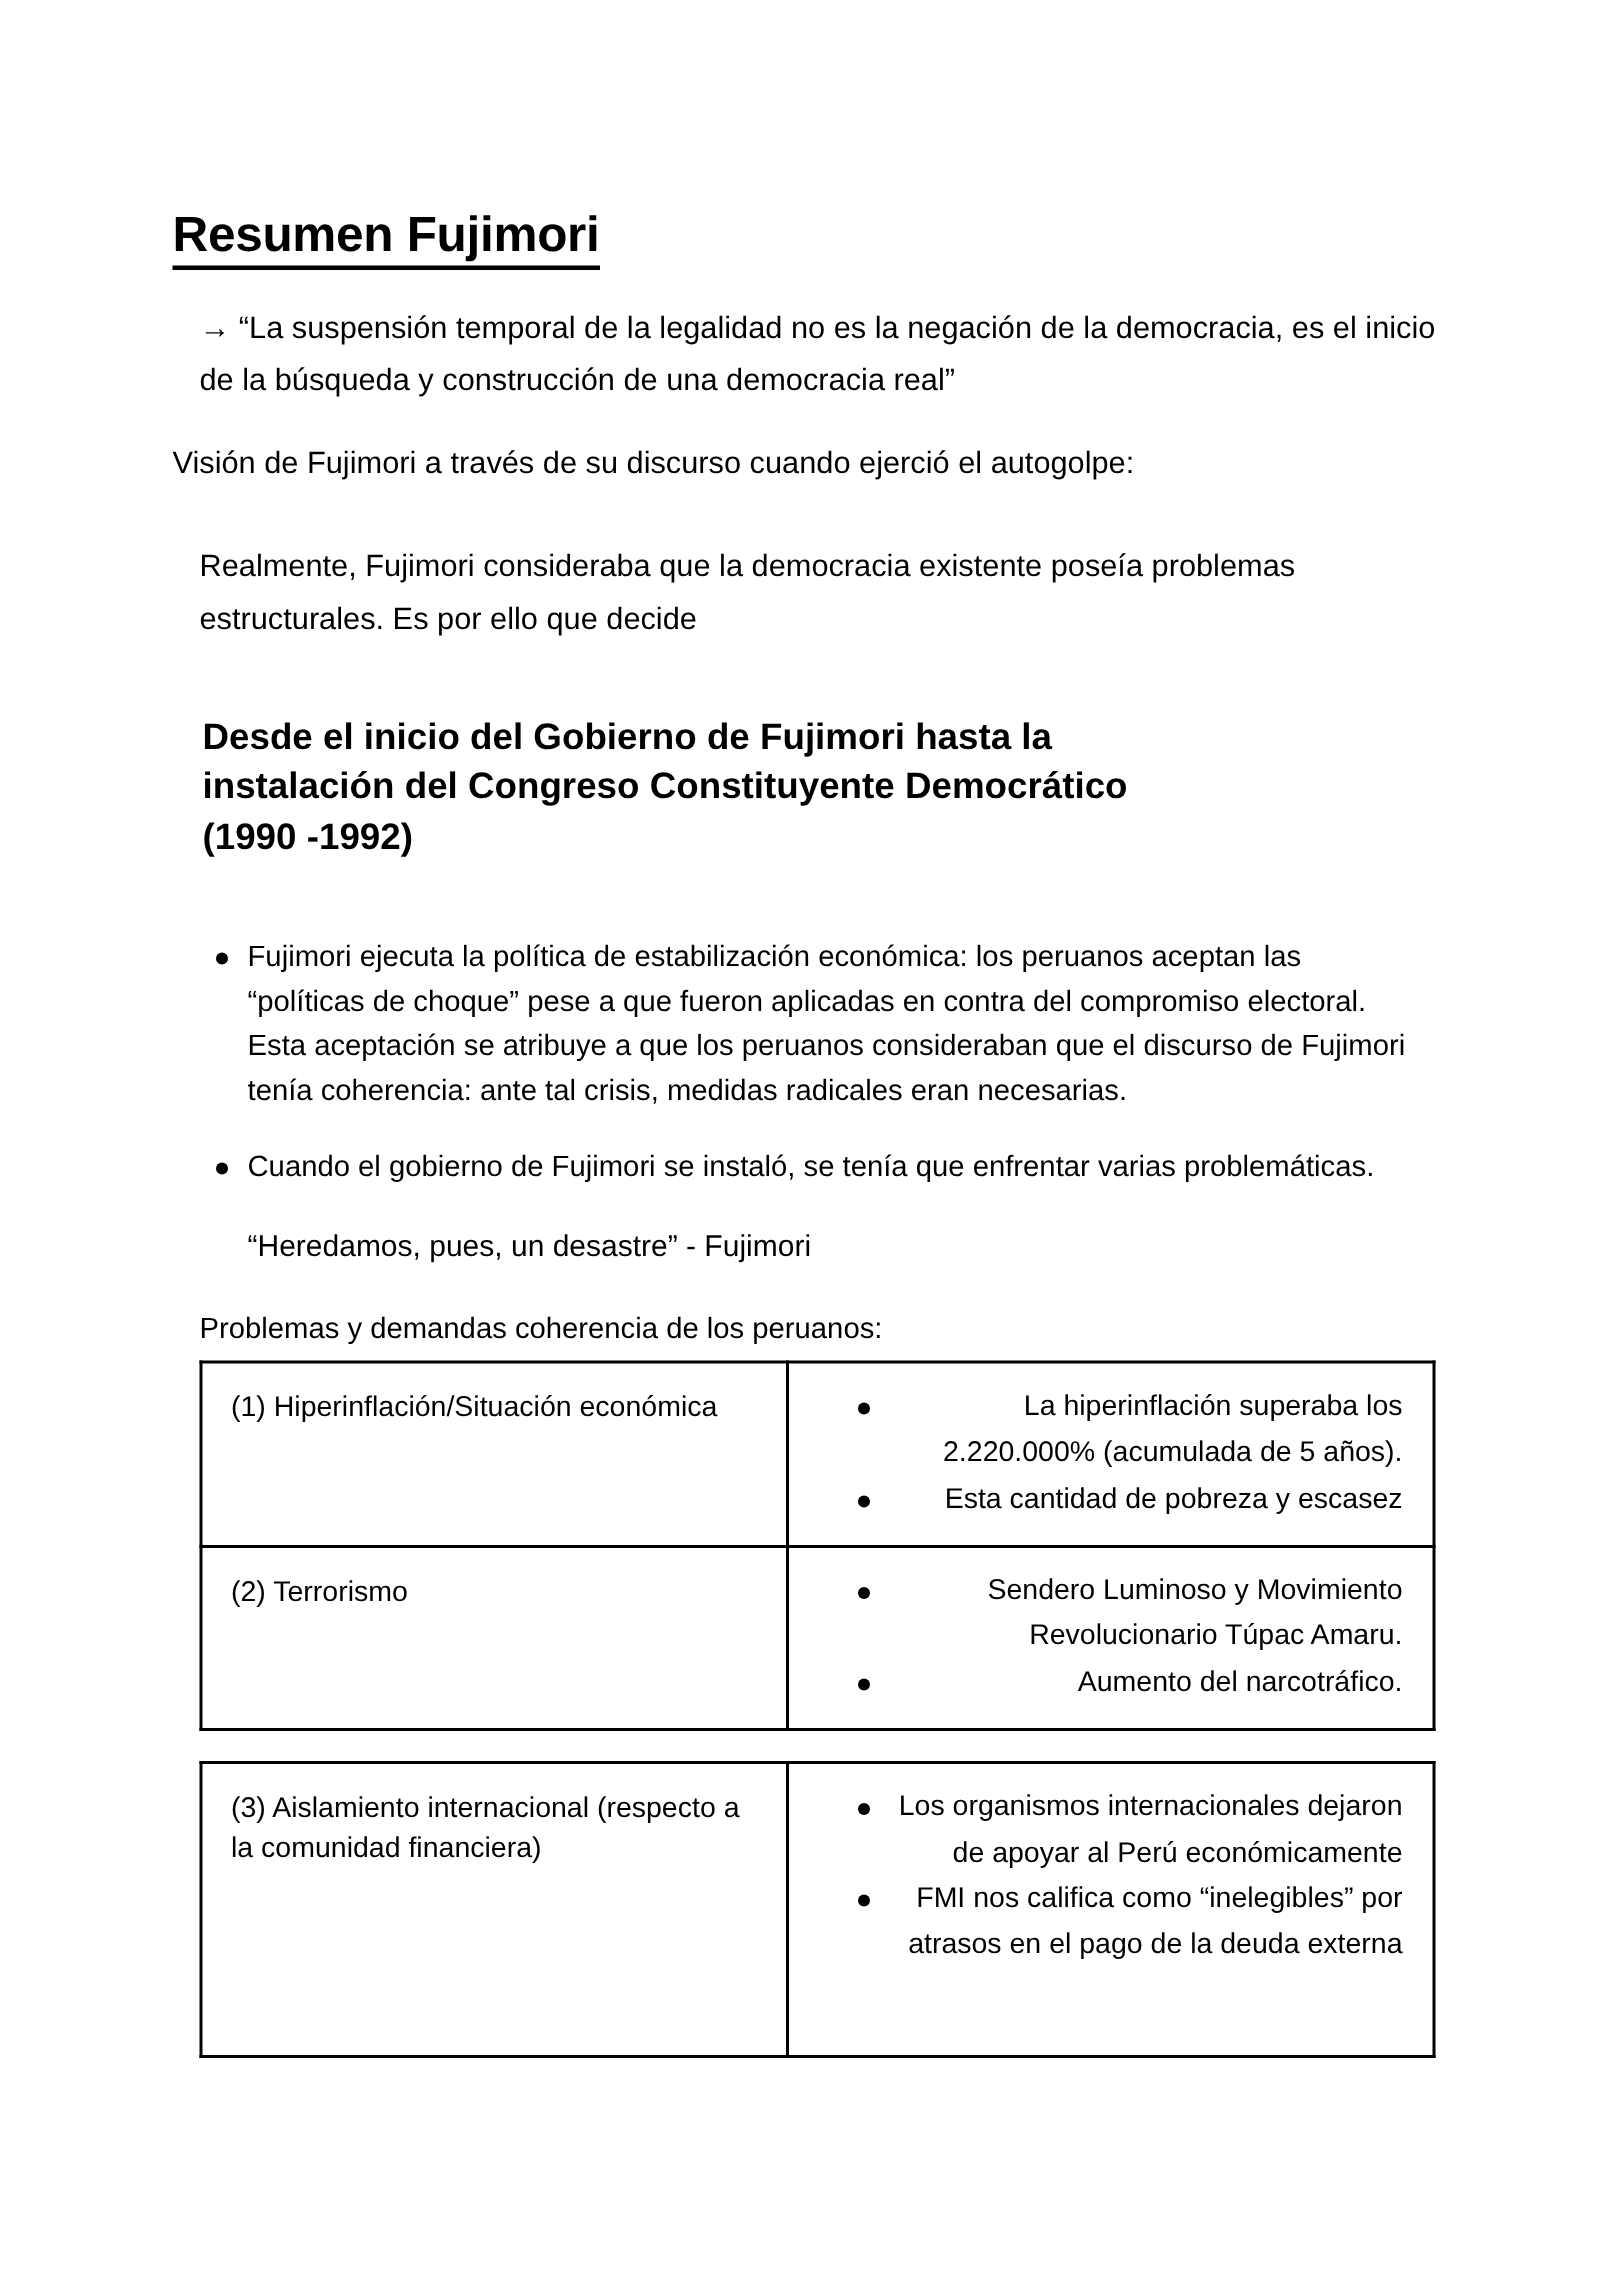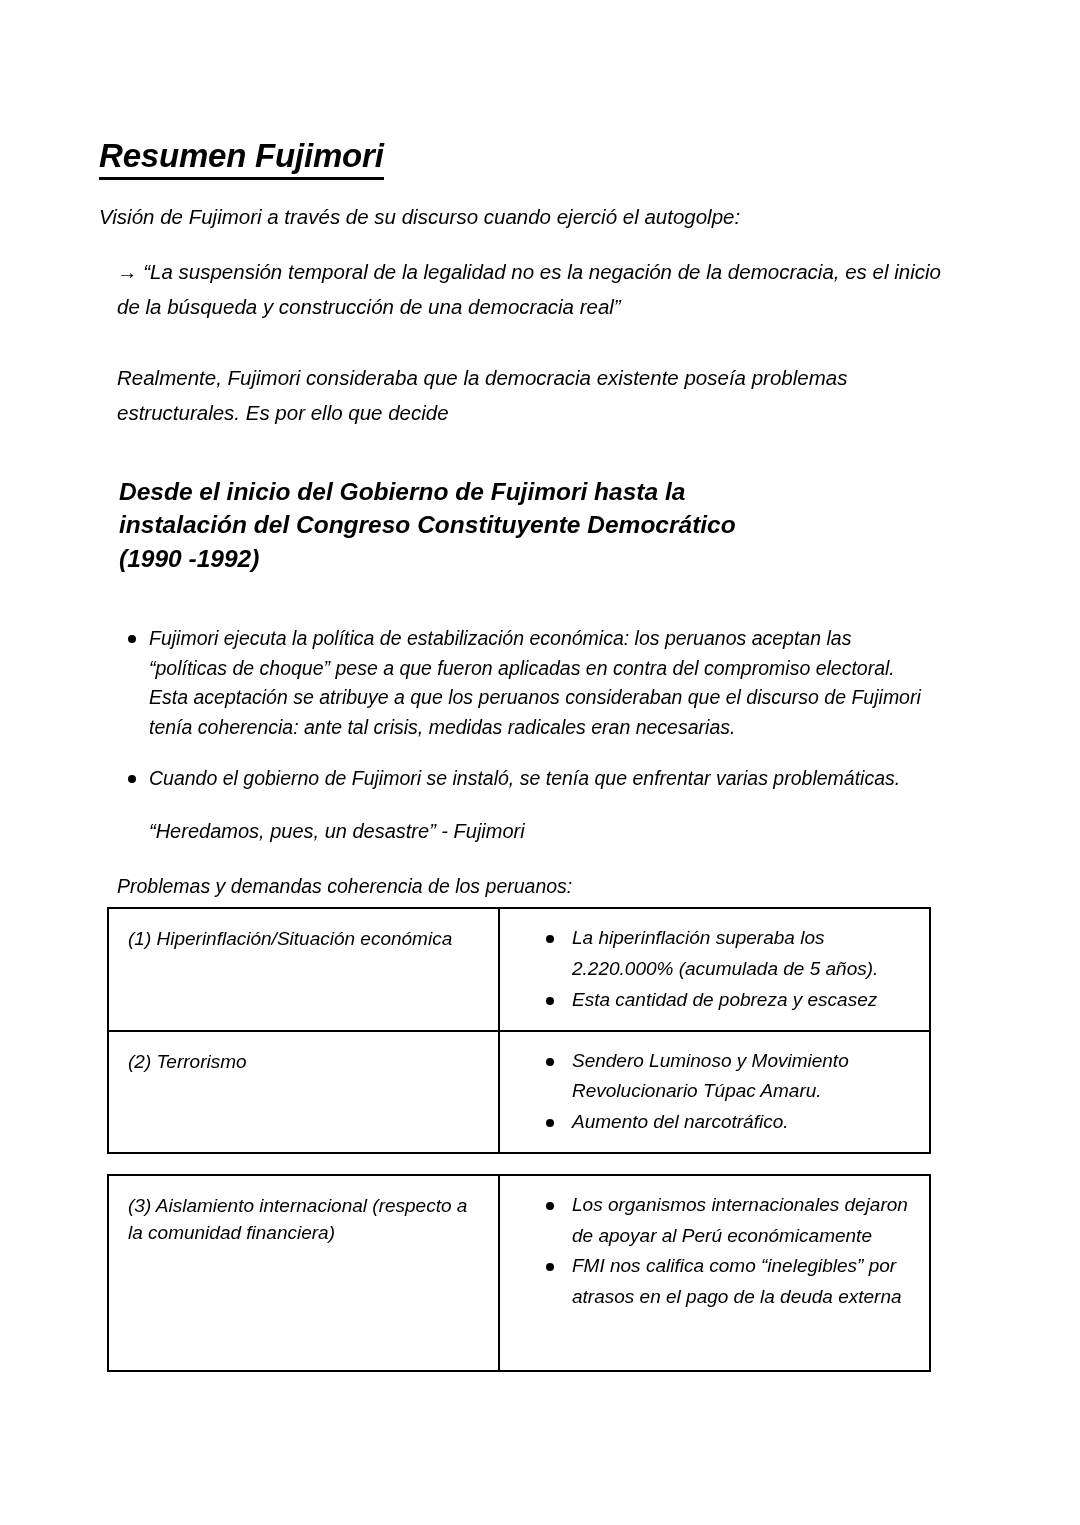--- a/index.html
+++ b/index.html
@@ -18,24 +18,23 @@
   .page {
     position: absolute;
     left: 0;
     top: 0;
     width: 1080px;
     height: 1525px;
     background: #ffffff;
   }
   .content {
     position: absolute;
-    left: 99px;
+    left: 115px;
     top: 0;
     width: 850px;
-    font-style: italic;
   }
 
   
   .doc-title {
     font-size: 33px;
     font-weight: bold;
     letter-spacing: -0.2px;
     margin: 0;
     padding-top: 138px;
     line-height: 1.12;
@@ -118,21 +117,21 @@
     line-height: 1.5;
     padding-left: 18px;
     margin-top: 26px;
     margin-bottom: 6px;
   }
 
   
   .data-table {
     border-collapse: collapse;
     width: 820px;
-    margin-left: 8px;
+    margin-left: 18px;
     table-layout: fixed;
   }
   .data-table td {
     border: 2px solid #000;
     vertical-align: top;
     padding: 0;
   }
   .col-label {
     width: 389px;
   }
@@ -141,20 +140,21 @@
   }
   .cell-label {
     font-size: 19px;
     line-height: 1.45;
     padding: 16px 14px 14px 19px;
   }
   .cell-bullets {
     margin: 0;
     padding: 14px 12px 14px 0;
     list-style: none;
+    text-align: right;
   }
   .cell-bullets li {
     position: relative;
     padding-left: 72px;
     font-size: 19px;
     line-height: 1.62;
     padding-right: 8px;
   }
   .cell-bullets li::before {
     content: "";
@@ -175,26 +175,26 @@
   }
 </style>
 </head>
 <body>
 
 <div class="page">
   <div class="content">
 
     <h1 class="doc-title">Resumen Fujimori</h1>
 
-    <p class="para intro-line">Visión de Fujimori a través de su discurso cuando ejerció el autogolpe:</p>
-
     <p class="para quote-block">
       <span class="arrow">→</span>
       <span>“La suspensión temporal de la legalidad no es la negación de la democracia, es el inicio de la búsqueda y construcción de una democracia real”</span>
     </p>
+
+    <p class="para intro-line">Visión de Fujimori a través de su discurso cuando ejerció el autogolpe:</p>
 
     <p class="para realmente">Realmente, Fujimori consideraba que la democracia existente poseía problemas estructurales. Es por ello que decide</p>
 
     <div class="section-heading">
       <span class="hl">Desde el inicio del Gobierno de Fujimori hasta la</span>
       <span class="hl">instalación del Congreso Constituyente Democrático</span>
       <span class="hl">(1990 -1992)</span>
     </div>
 
     <ul class="bullet-list">

